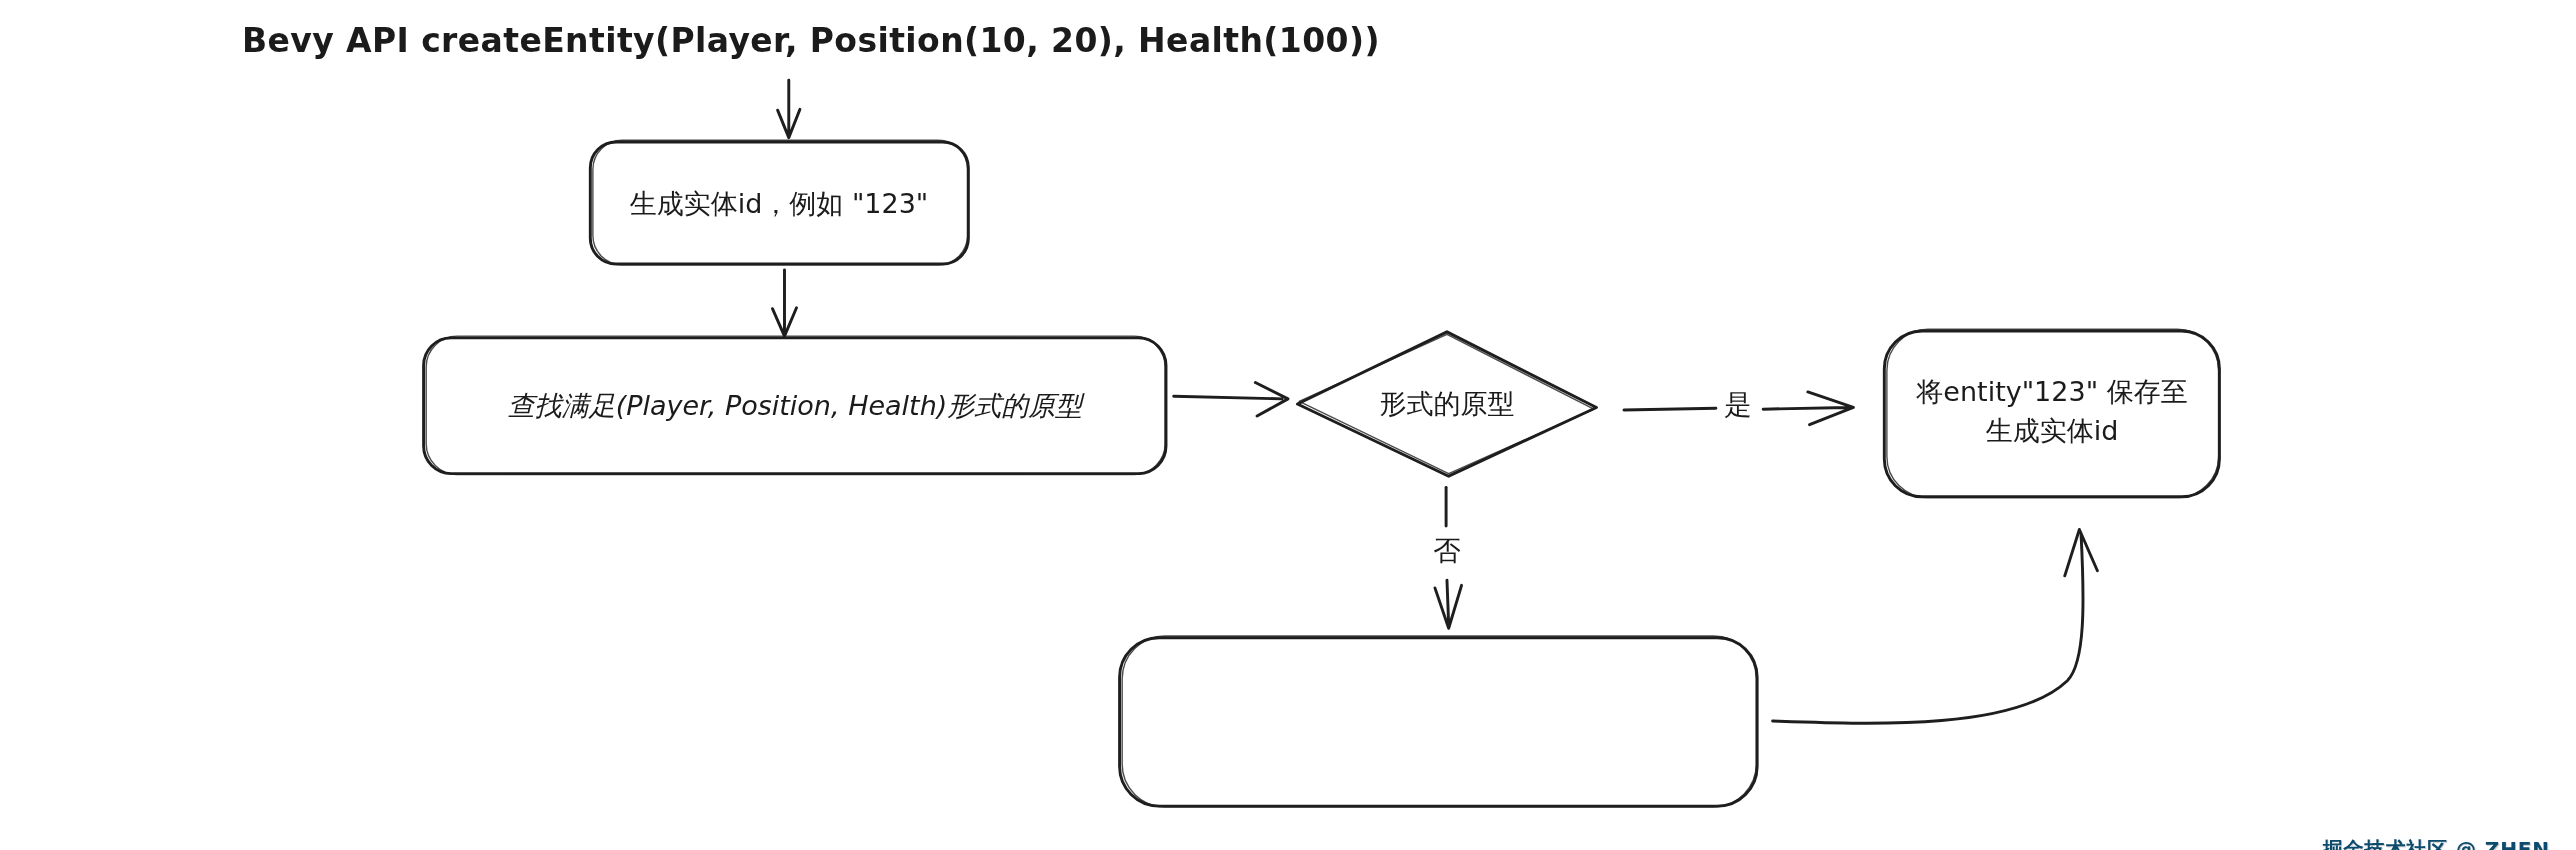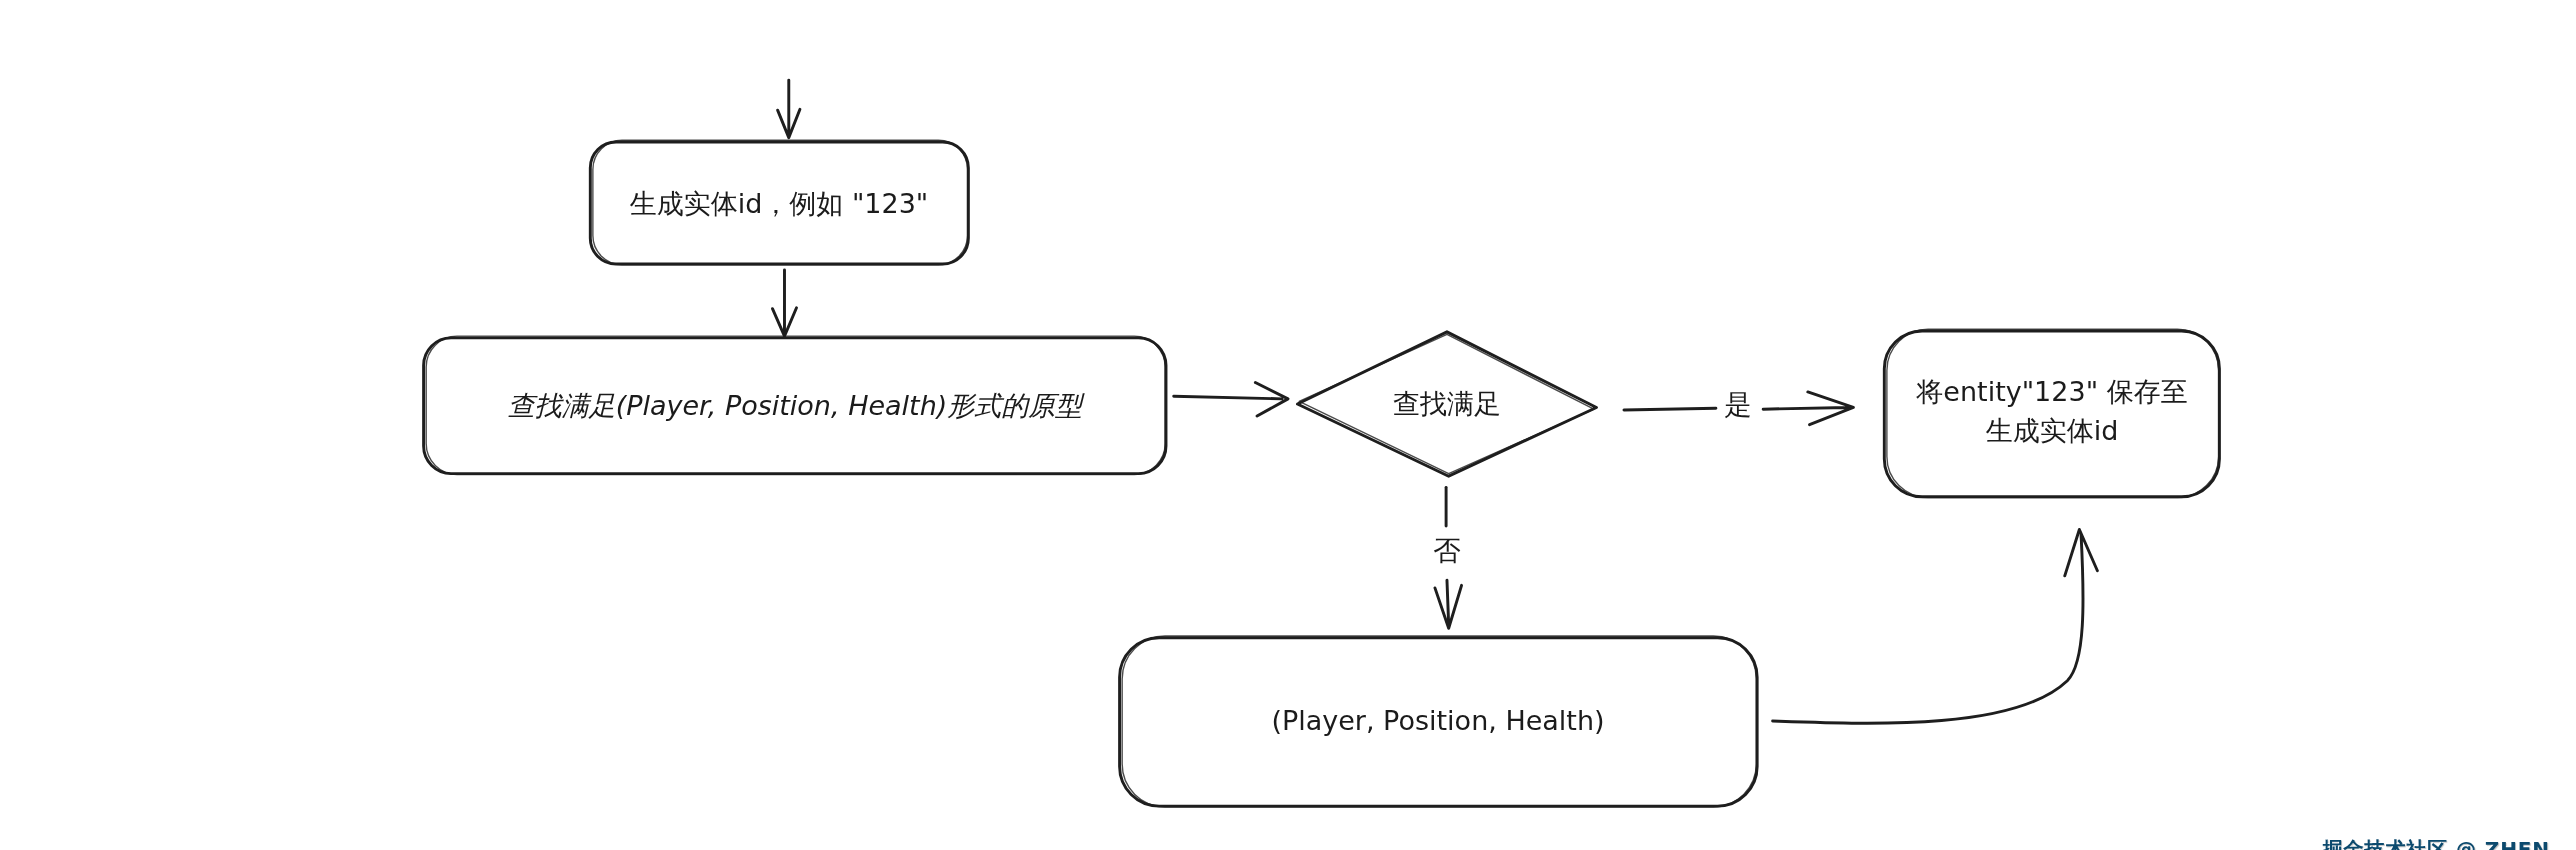--- a/index.html
+++ b/index.html
@@ -95,34 +95,34 @@
 
     <g fill="none" stroke="#1e1e1e" stroke-width="1.6" opacity="0.8" stroke-linecap="round" stroke-linejoin="round">
       <rect x="690" y="163" width="436" height="145" rx="34"></rect>
       <rect x="496" y="391" width="860" height="161" rx="36"></rect>
       <rect x="2196" y="383" width="386" height="196" rx="48"></rect>
       <rect x="1306" y="740" width="738" height="199" rx="50"></rect>
       <polygon points="1512,467 1684,389 1855,476 1686,551"></polygon>
     </g>
   </svg>
 
+  <div class="diagram-title">Bevy API createEntity(Player, Position(10, 20), Health(100))</div>
 
   <div class="label" style="left:779px; top:204px;">生成实体id，例如 "123"</div>
 
   <div class="label" style="left:795px; top:406px;font-style:italic;">查找满足(Player, Position, Health)形式的原型</div>
 
-  <div class="label" style="left:1447px; top:404px;">查找满足</div>
+  <div class="label" style="left:1447px; top:404px;">形式的原型</div>
 
   <div class="label multiline" style="left:2052px; top:411px;">
     <span class="line">将entity"123" 保存至</span>
     <span class="line">生成实体id</span>
   </div>
 
   <div class="label multiline" style="left:1438px; top:720px;">
-    <span class="line">(Player, Position, Health)</span>
   </div>
 
   <div class="label edge-label" style="left:1738px; top:405px;">是</div>
 
   <div class="label edge-label" style="left:1447px; top:551px;">否</div>
 
   <div class="watermark">掘金技术社区 @ ZHEN</div>
 
 </div>
 

